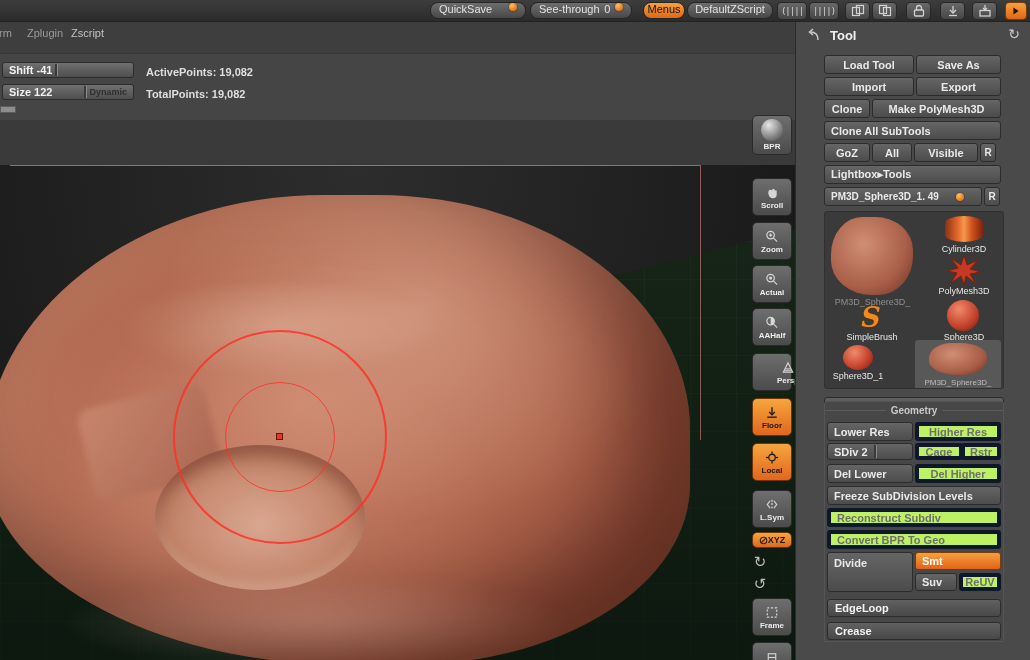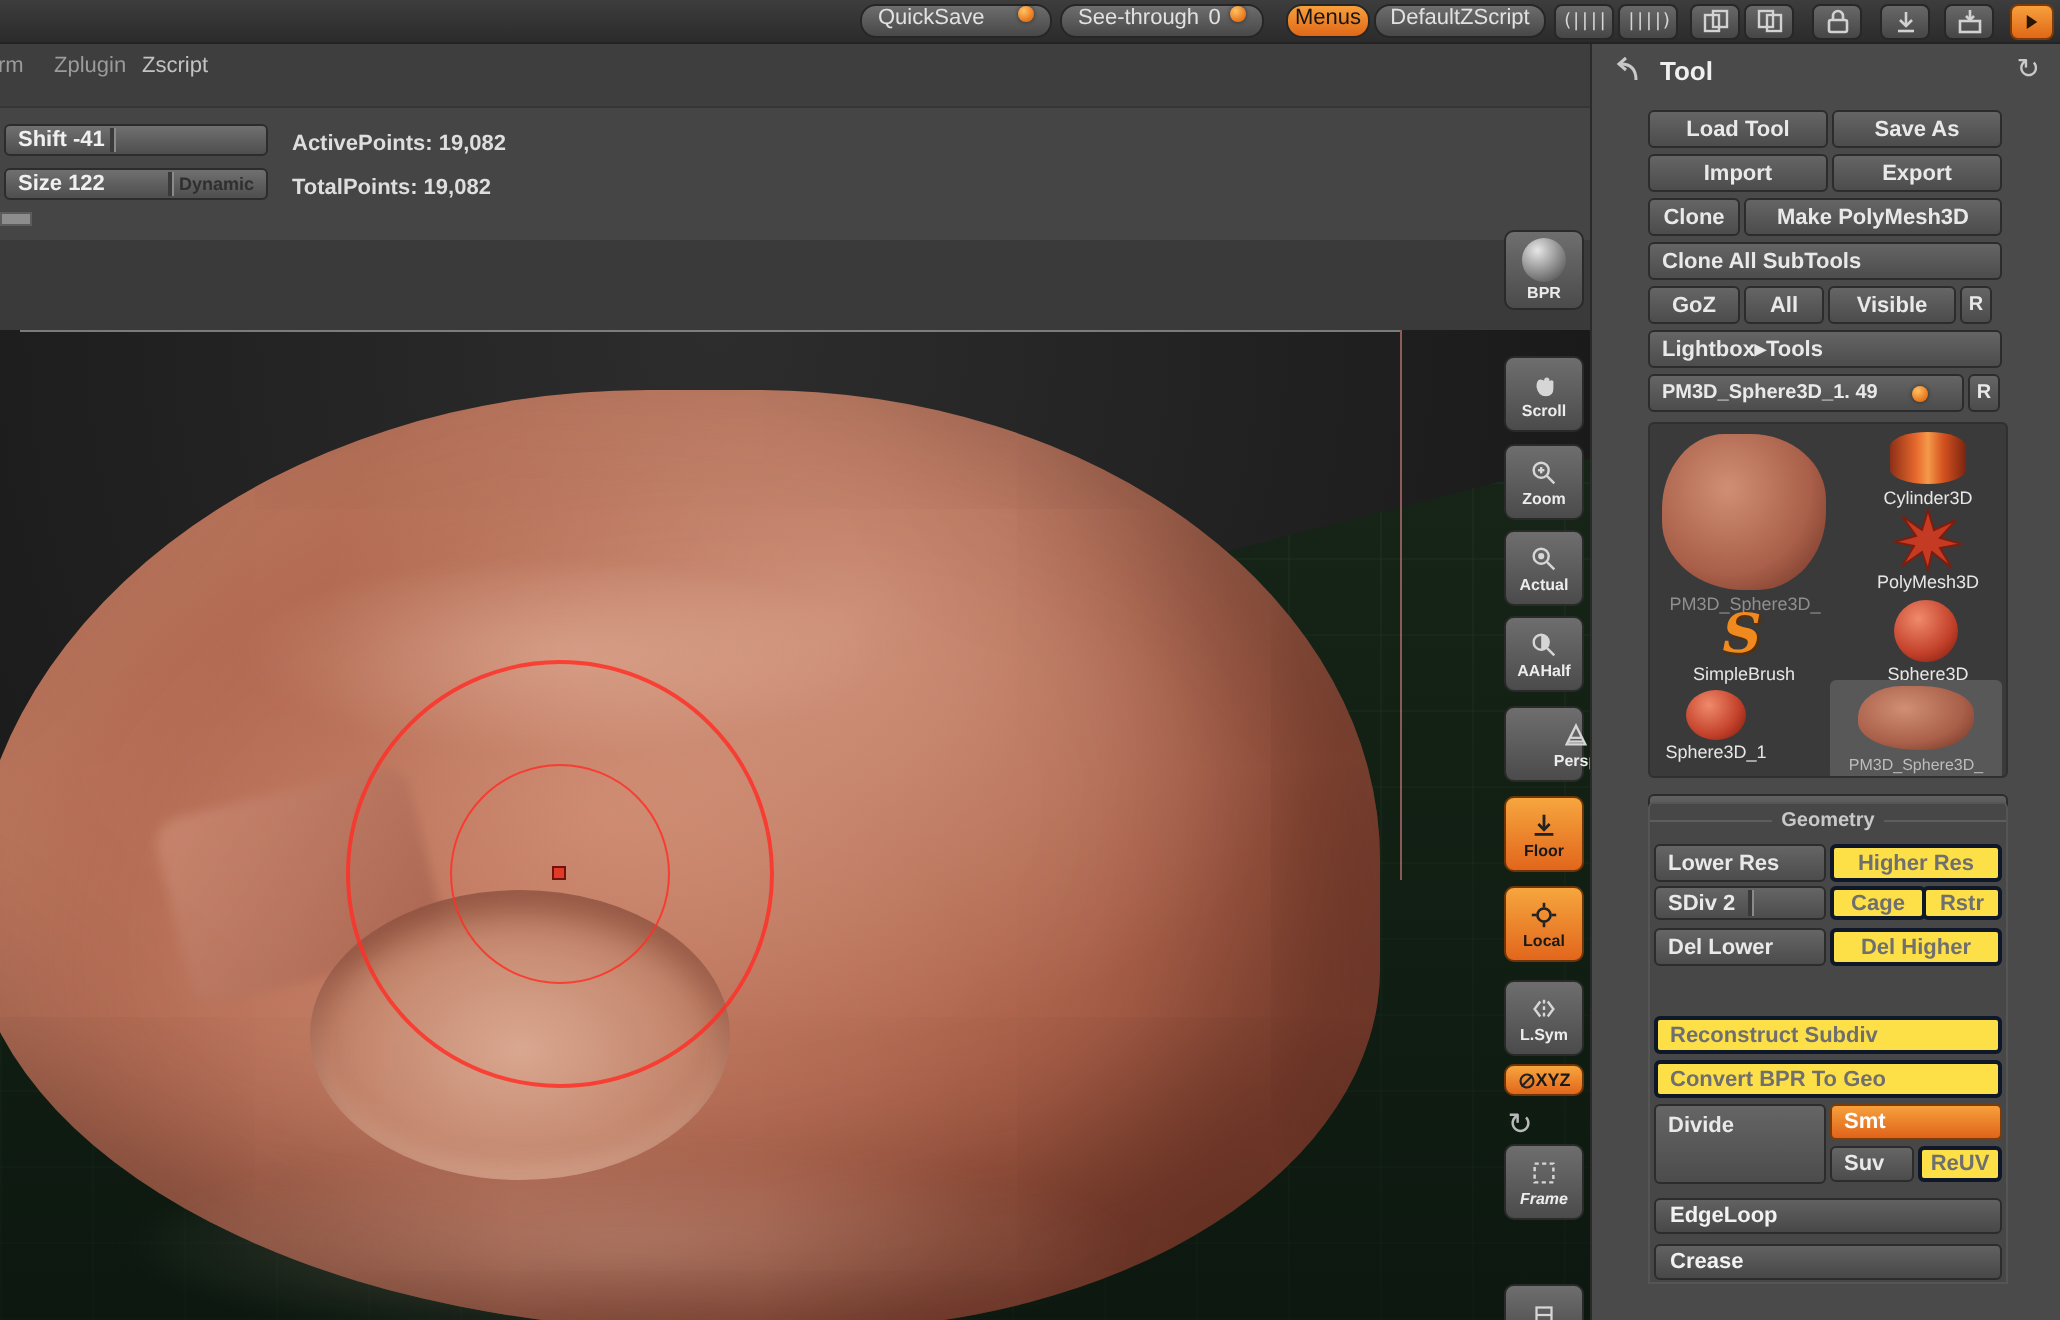--- a/index.html
+++ b/index.html
@@ -18,21 +18,21 @@
 
   
   .menurow{position:absolute;left:0;top:22px;width:795px;height:32px;background:#3e3e3e;border-bottom:1px solid #363636;z-index:20;}
   .menutab{position:absolute;top:3px;height:16px;color:#9b9b9b;font-size:11px;display:flex;align-items:center;padding:0 5px;}
 
   
   .sliderbar{position:absolute;border-radius:3px;background:linear-gradient(#707070,#4e4e4e);border:1px solid #2c2c2c;color:#f0f0f0;font-size:11px;font-weight:bold;display:flex;align-items:center;padding:0 6px;overflow:hidden;}
   .notch{position:absolute;top:1px;bottom:1px;width:2px;background:#3a3a3a;box-shadow:1px 0 0 #8a8a8a;}
   .btn{position:absolute;height:19px;border-radius:3px;background:linear-gradient(#656565,#4c4c4c);border:1px solid #2c2c2c;color:#e9e9e9;font-size:11px;font-weight:bold;display:flex;align-items:center;justify-content:center;white-space:nowrap;overflow:hidden;}
   .btn.left{justify-content:flex-start;padding-left:6px;}
-  .btn.disabled{background:#fde047;border:2px solid #0f172a;color:#6f6f6f;}
+  .btn.disabled{background:#bef264;border:4px solid #0f172a;color:#6f6f6f;}
   .btn.orange{background:linear-gradient(#f7a03c,#e0631a);border-color:#7c3c0a;color:#fff;}
   .hdr{position:absolute;height:18px;border-radius:3px;background:linear-gradient(#616161,#484848);border:1px solid #2c2c2c;color:#f2f2f2;font-size:11px;font-weight:bold;display:flex;align-items:center;padding-left:7px;}
 
   
   .canvas{position:absolute;left:0;top:120px;width:795px;height:540px;background:#3a3a3a;overflow:hidden;z-index:1;}
   .doc-bg{position:absolute;left:0;top:45px;width:795px;height:495px;background:radial-gradient(ellipse at 45% 0%,#2d2d2d,#191919 75%);}
   .floor{position:absolute;left:0;top:45px;width:795px;height:495px;
     background-color:#1c2619;
     background-image:
       linear-gradient(rgba(20,40,24,.55),rgba(10,22,14,.85)),
@@ -294,21 +294,21 @@
         </g>
       </svg>
     <div class="tile-label" style="font-size:9px;">XYZ</div>
   </div>
   <div class="glyphbtn" style="top:552px;height:20px;">
       <span>↻</span>
     </div>
   <div class="glyphbtn" style="top:574px;height:20px;">
       <span>↺</span>
     </div>
-  <div class="tile" style="top:572px;height:38px;font-style:italic;">
+  <div class="tile" style="top:598px;height:38px;">
     <svg width="16" height="15" viewBox="0 0 16 16">
         <rect x="3" y="3" width="10" height="10" fill="none" stroke="#d6d6d6" stroke-width="1.3" stroke-dasharray="2.2 1.8"></rect>
       </svg>
     <div class="tile-label">Frame</div>
   </div>
   <div class="tile" style="top:642px;height:30px;">
     <svg width="16" height="15" viewBox="0 0 16 16">
         <g fill="none" stroke="#d6d6d6" stroke-width="1.2">
           <rect x="4" y="4" width="8" height="8"></rect>
           <line x1="4" y1="8" x2="12" y2="8"></line>
@@ -434,20 +434,23 @@
           <span>Rstr</span>
         </div>
 
       <div class="btn left" style="left:2px;top:62px;width:86px;">
           <span>Del Lower</span>
         </div>
       <div class="btn disabled" style="left:90px;top:62px;width:86px;">
           <span>Del Higher</span>
         </div>
 
+      <div class="btn left" style="left:2px;top:84px;width:174px;">
+          <span>Freeze SubDivision Levels</span>
+        </div>
       <div class="btn disabled" style="left:2px;top:106px;width:174px;justify-content:flex-start;padding-left:6px;">
           <span>Reconstruct Subdiv</span>
         </div>
       <div class="btn disabled" style="left:2px;top:128px;width:174px;justify-content:flex-start;padding-left:6px;">
           <span>Convert BPR To Geo</span>
         </div>
 
       <div class="btn left" style="left:2px;top:150px;width:86px;height:40px;align-items:flex-start;padding-top:4px;">
           <span>Divide</span>
         </div>

